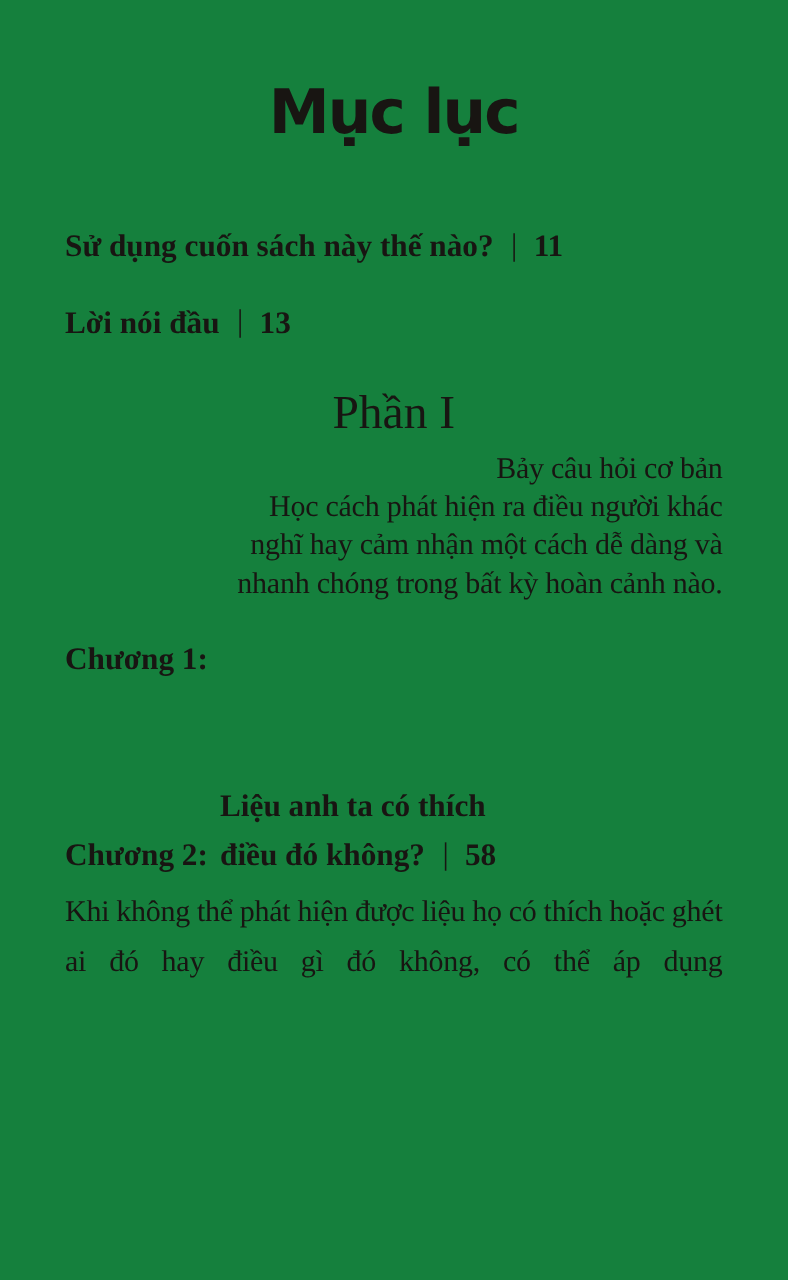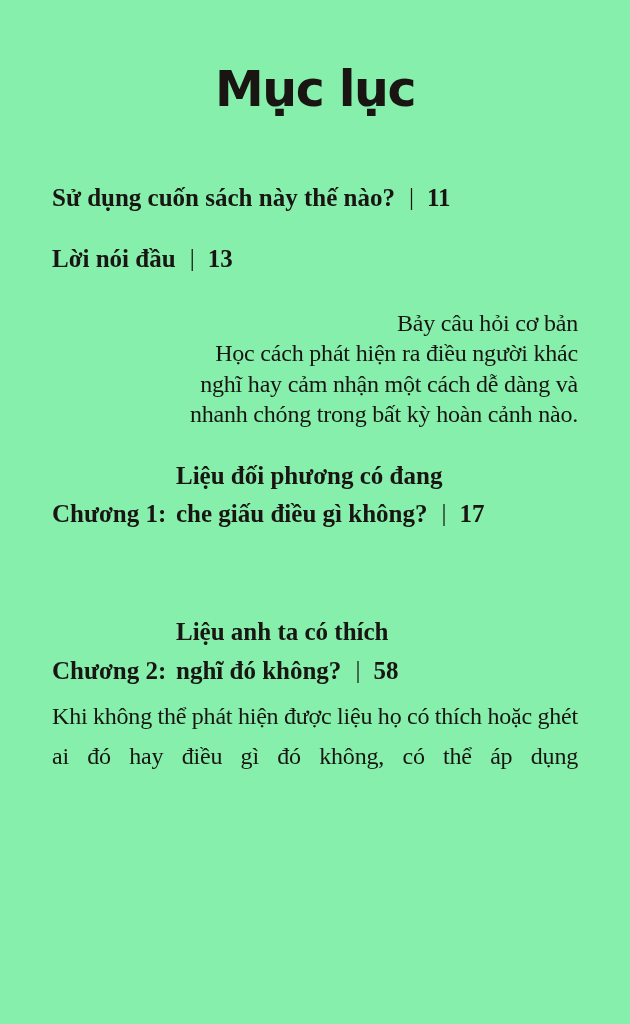--- a/index.html
+++ b/index.html
@@ -1,21 +1,21 @@
 <!DOCTYPE html>
 <html lang="vi"><head>
 <meta charset="utf-8">
 <style>
   html, body { margin: 0; padding: 0; background: #e8e8e8; }
   .page {
     position: relative;
     width: 630px;
     height: 1024px;
     margin: 0 auto;
-    background: #86efac;
+    background: #15803d;
     color: #181512;
     box-sizing: border-box;
     padding: 0 52px;
     overflow: hidden;
     font-family: "Liberation Serif", serif;
     -webkit-font-smoothing: antialiased;
   }
 
   
   .page-title {
@@ -98,43 +98,40 @@
   <div class="toc">
     <div class="toc-entry">
       <span>Sử dụng cuốn sách này thế nào?</span><span class="sep">|</span><span>11</span>
     </div>
     <div class="toc-entry">
       <span>Lời nói đầu</span><span class="sep">|</span><span>13</span>
     </div>
   </div>
 
   <div class="part">
+    <h2 class="part-heading">Phần I</h2>
     <div class="part-subtitle">
       <div>Bảy câu hỏi cơ bản</div>
       <div>Học cách phát hiện ra điều người khác</div>
       <div>nghĩ hay cảm nhận một cách dễ dàng và</div>
       <div>nhanh chóng trong bất kỳ hoàn cảnh nào.</div>
     </div>
   </div>
 
   <div class="chapter">
     <div class="ch-head">
       <span class="ch-label">Chương 1:</span>
-      <span class="ch-titles">
-        <span class="ch-line">Liệu đối phương có đang</span><br>
-        <span class="ch-line"><span>che giấu điều gì không?</span><span class="sep">|</span><span>17</span></span>
-      </span>
     </div>
   </div>
 
   <div class="chapter chapter-2">
     <div class="ch-head">
       <span class="ch-label">Chương 2:</span>
       <span class="ch-titles">
         <br>
         <span class="ch-line">Liệu anh ta có thích</span><br>
-        <span class="ch-line"><span>nghĩ đó không?</span><span class="sep">|</span><span>58</span></span>
+        <span class="ch-line"><span>điều đó không?</span><span class="sep">|</span><span>58</span></span>
       </span>
     </div>
     <p class="desc desc-continues">Khi không thể phát hiện được liệu họ có thích hoặc ghét ai đó hay điều gì đó không, có thể áp dụng</p>
   </div>
 
 </div>
 
 </body></html>

